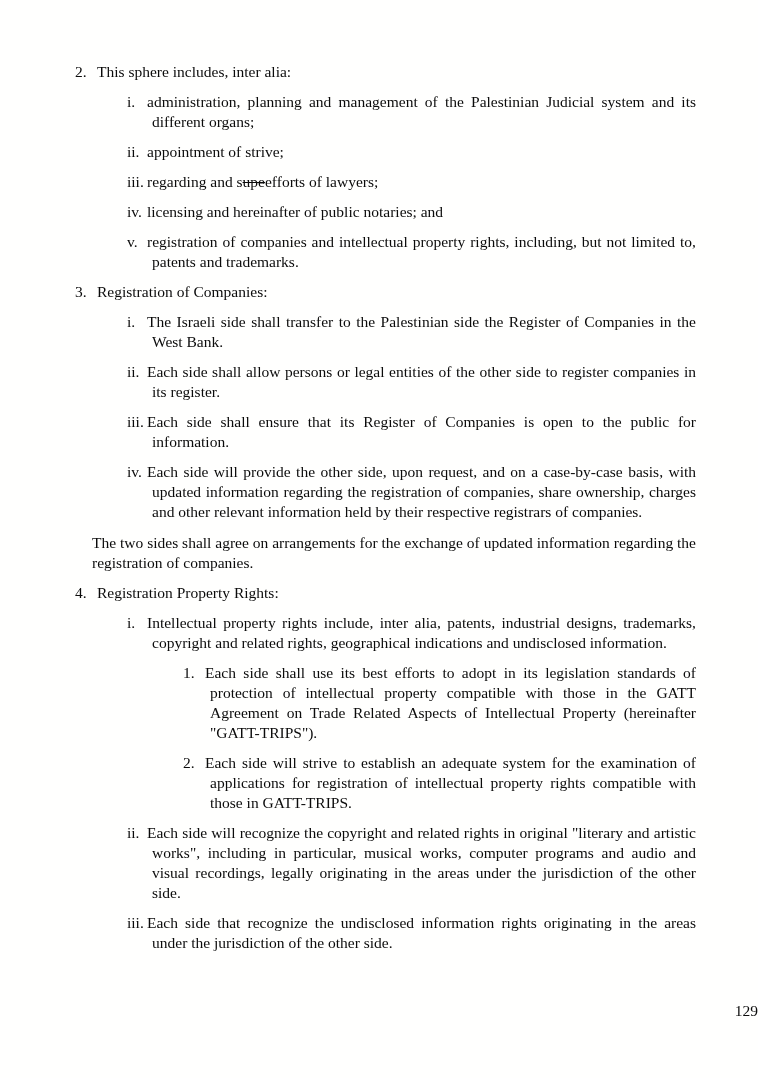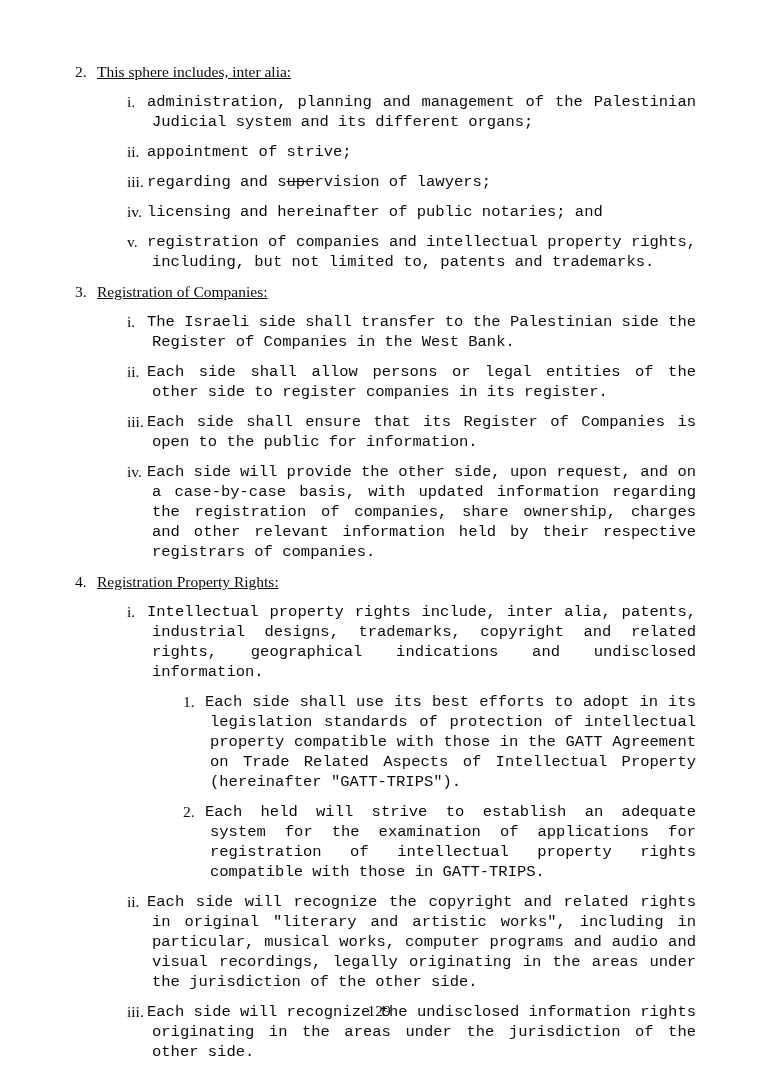--- a/index.html
+++ b/index.html
@@ -27,35 +27,34 @@
   .l2 { margin-left: 52px; }
   .l2 > .marker { flex: 0 0 20px; }
   .l3 { margin-left: 108px; }
   .l3 > .marker { flex: 0 0 22px; }
   .marker { white-space: nowrap; }
   .body {
     flex: 1 1 auto;
     text-align: justify;
     padding-left: 5px;
     text-indent: -5px;
-    font-family: Liberation Mono, monospace;
   }
-  .heading-body { flex: 1 1 auto; text-decoration: underline; }
+  .heading-body { flex: 1 1 auto; }
   .closing {
     margin-left: 17px;
     margin-top: 11px;
     text-align: justify;
   }
   .strike { text-decoration: line-through; }
   .page-number {
     position: absolute;
     left: 0;
     right: 0;
     top: 1001px;
-    text-align: center;
+    text-align: right;
     font-size: 15.5px;
   }
 </style>
 </head>
 <body>
 
 <div class="page">
 
   <div class="row l1 first">
     <span class="marker">2.</span>
@@ -67,21 +66,21 @@
     <div class="body">administration, planning and management of the Palestinian Judicial system and its different organs;</div>
   </div>
 
   <div class="row l2">
     <span class="marker">ii.</span>
     <div class="body">appointment of strive;</div>
   </div>
 
   <div class="row l2">
     <span class="marker">iii.</span>
-    <div class="body"><span>regarding and s</span><span class="strike">upe</span><span>rvision of lawyers;</span></div>
+    <div class="body"><span>regarding and s</span><span class="strike">upe</span><span>efforts of lawyers;</span></div>
   </div>
 
   <div class="row l2">
     <span class="marker">iv.</span>
     <div class="body">licensing and hereinafter of public notaries; and</div>
   </div>
 
   <div class="row l2">
     <span class="marker">v.</span>
     <div class="body">registration of companies and intellectual property rights, including, but not limited to, patents and trademarks.</div>
@@ -105,46 +104,47 @@
   <div class="row l2">
     <span class="marker">iii.</span>
     <div class="body">Each side shall ensure that its Register of Companies is open to the public for information.</div>
   </div>
 
   <div class="row l2">
     <span class="marker">iv.</span>
     <div class="body">Each side will provide the other side, upon request, and on a case-by-case basis, with updated information regarding the registration of companies, share ownership, charges and other relevant information held by their respective registrars of companies.</div>
   </div>
 
+  <div class="closing">The two sides shall agree on arrangements for the exchange of updated information regarding the registration of companies.</div>
 
   <div class="row l1">
     <span class="marker">4.</span>
     <div class="heading-body">Registration Property Rights:</div>
   </div>
 
   <div class="row l2">
     <span class="marker">i.</span>
     <div class="body">Intellectual property rights include, inter alia, patents, industrial designs, trademarks, copyright and related rights, geographical indications and undisclosed information.</div>
   </div>
 
   <div class="row l3">
     <span class="marker">1.</span>
     <div class="body">Each side shall use its best efforts to adopt in its legislation standards of protection of intellectual property compatible with those in the GATT Agreement on Trade Related Aspects of Intellectual Property (hereinafter "GATT-TRIPS").</div>
   </div>
 
   <div class="row l3">
     <span class="marker">2.</span>
-    <div class="body">Each held will strive to establish an adequate system for the examination of applications for registration of intellectual property rights compatible with those in GATT-TRIPS.</div>
+    <div class="body">Each side will strive to establish an adequate system for the examination of applications for registration of intellectual property rights compatible with those in GATT-TRIPS.</div>
   </div>
 
   <div class="row l2">
     <span class="marker">ii.</span>
     <div class="body">Each side will recognize the copyright and related rights in original "literary and artistic works", including in particular, musical works, computer programs and audio and visual recordings, legally originating in the areas under the jurisdiction of the other side.</div>
   </div>
 
   <div class="row l2">
     <span class="marker">iii.</span>
-    <div class="body">Each side will recognize the undisclosed information rights originating in the areas under the jurisdiction of the other side.</div>
+    <div class="body">Each side that recognize the undisclosed information rights originating in the areas under the jurisdiction of the other side.</div>
   </div>
 
   <div class="page-number">129</div>
 
 </div>
 
 </body></html>

